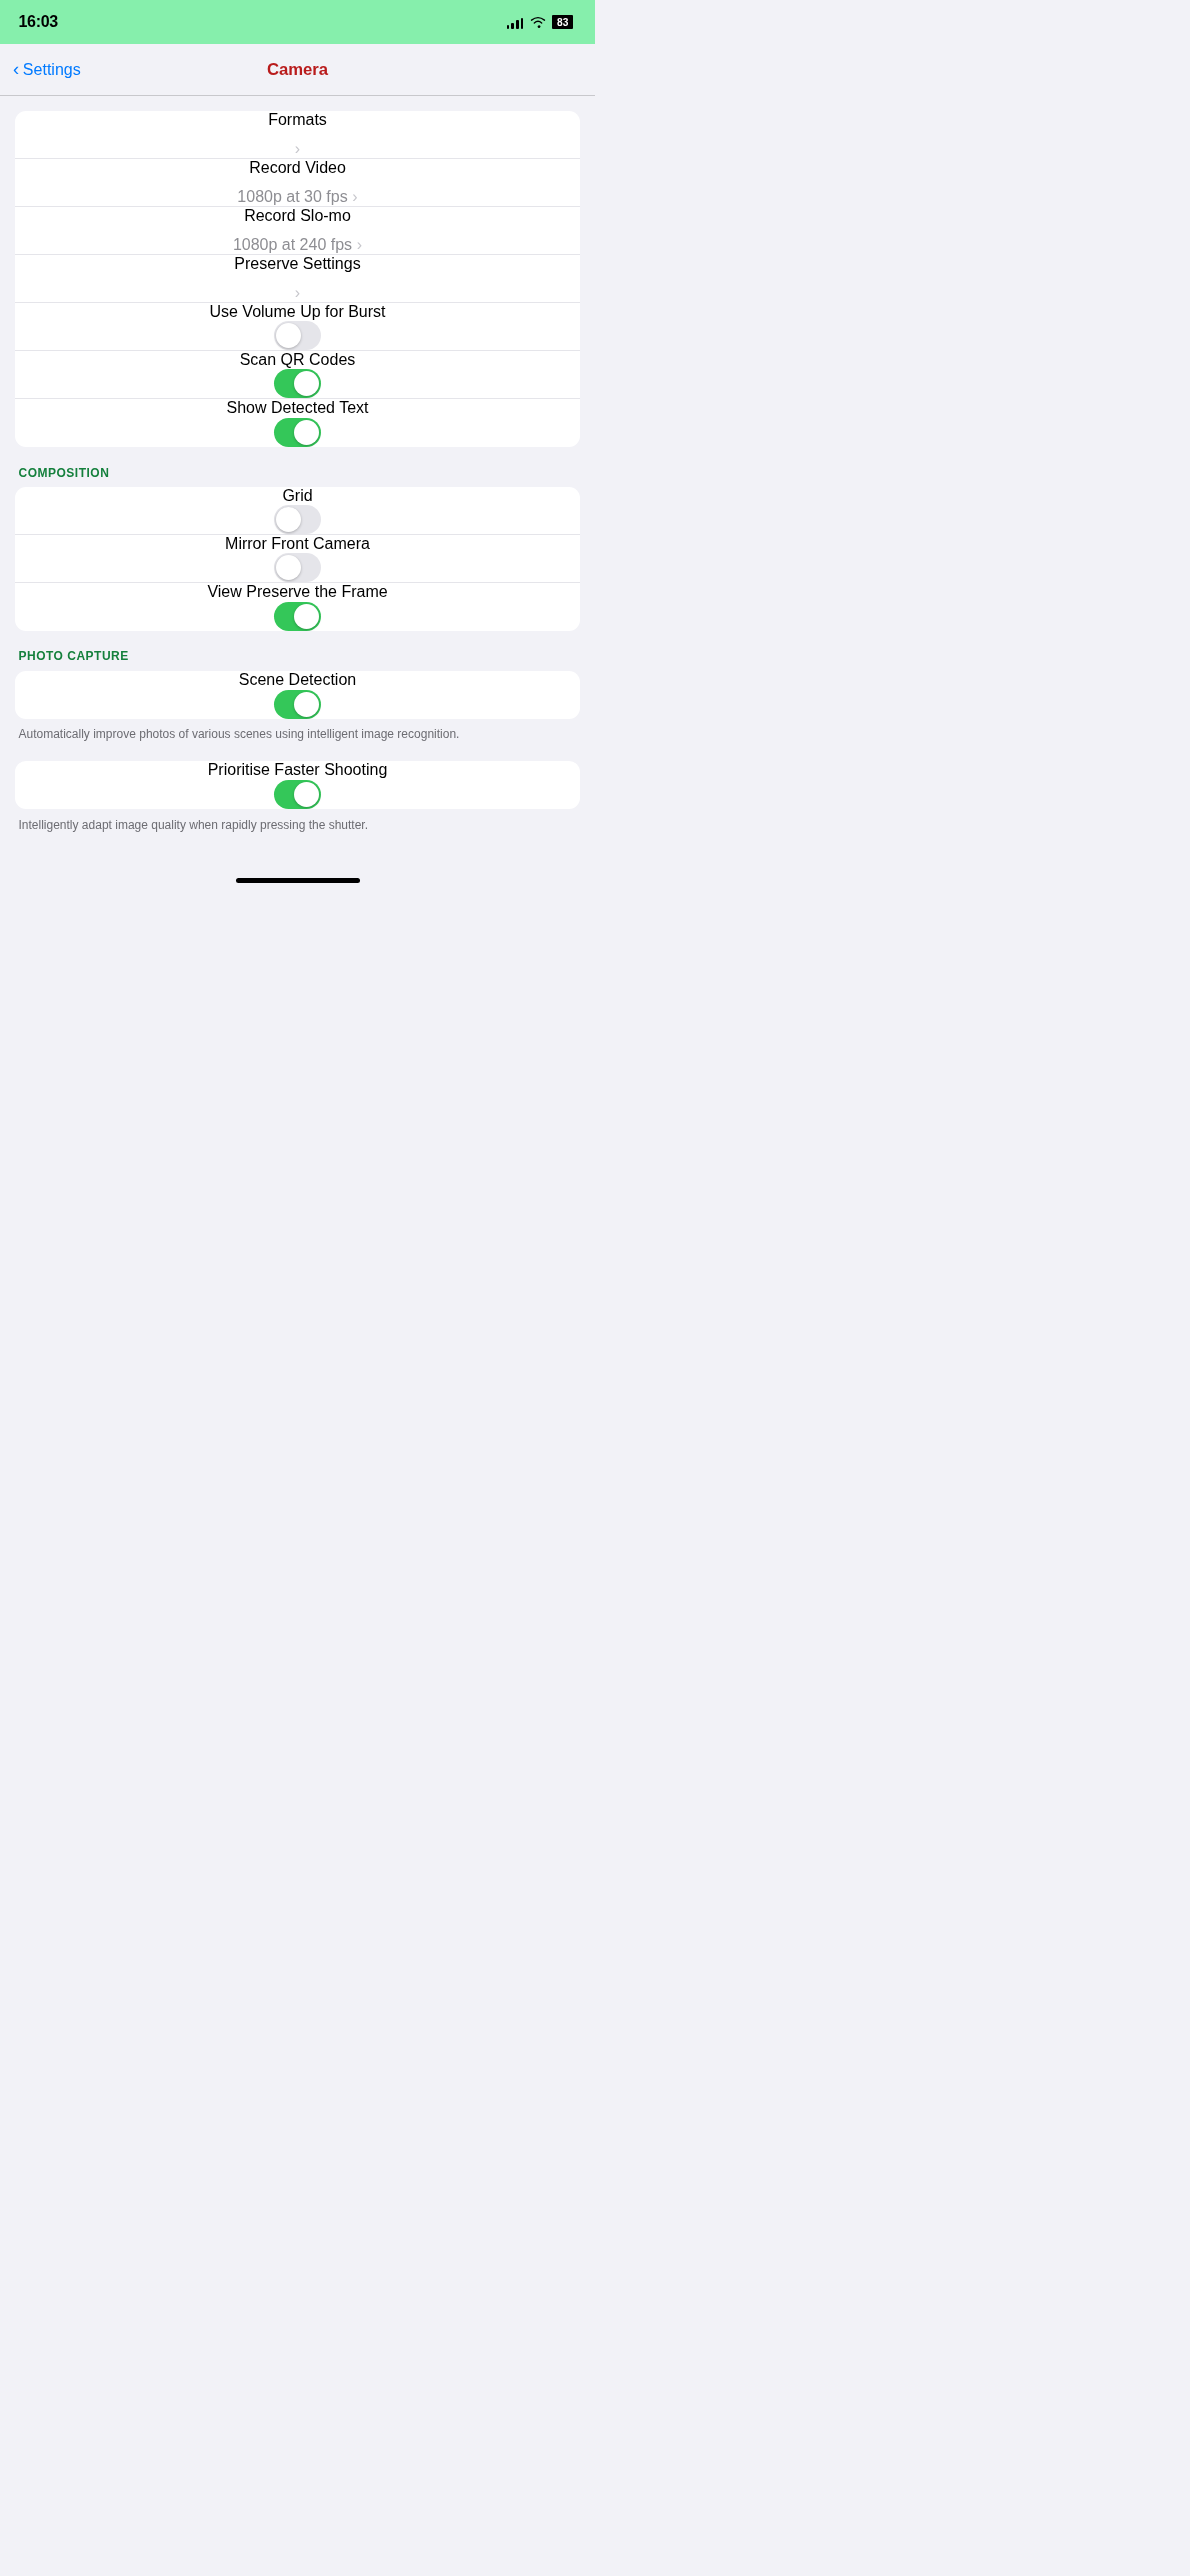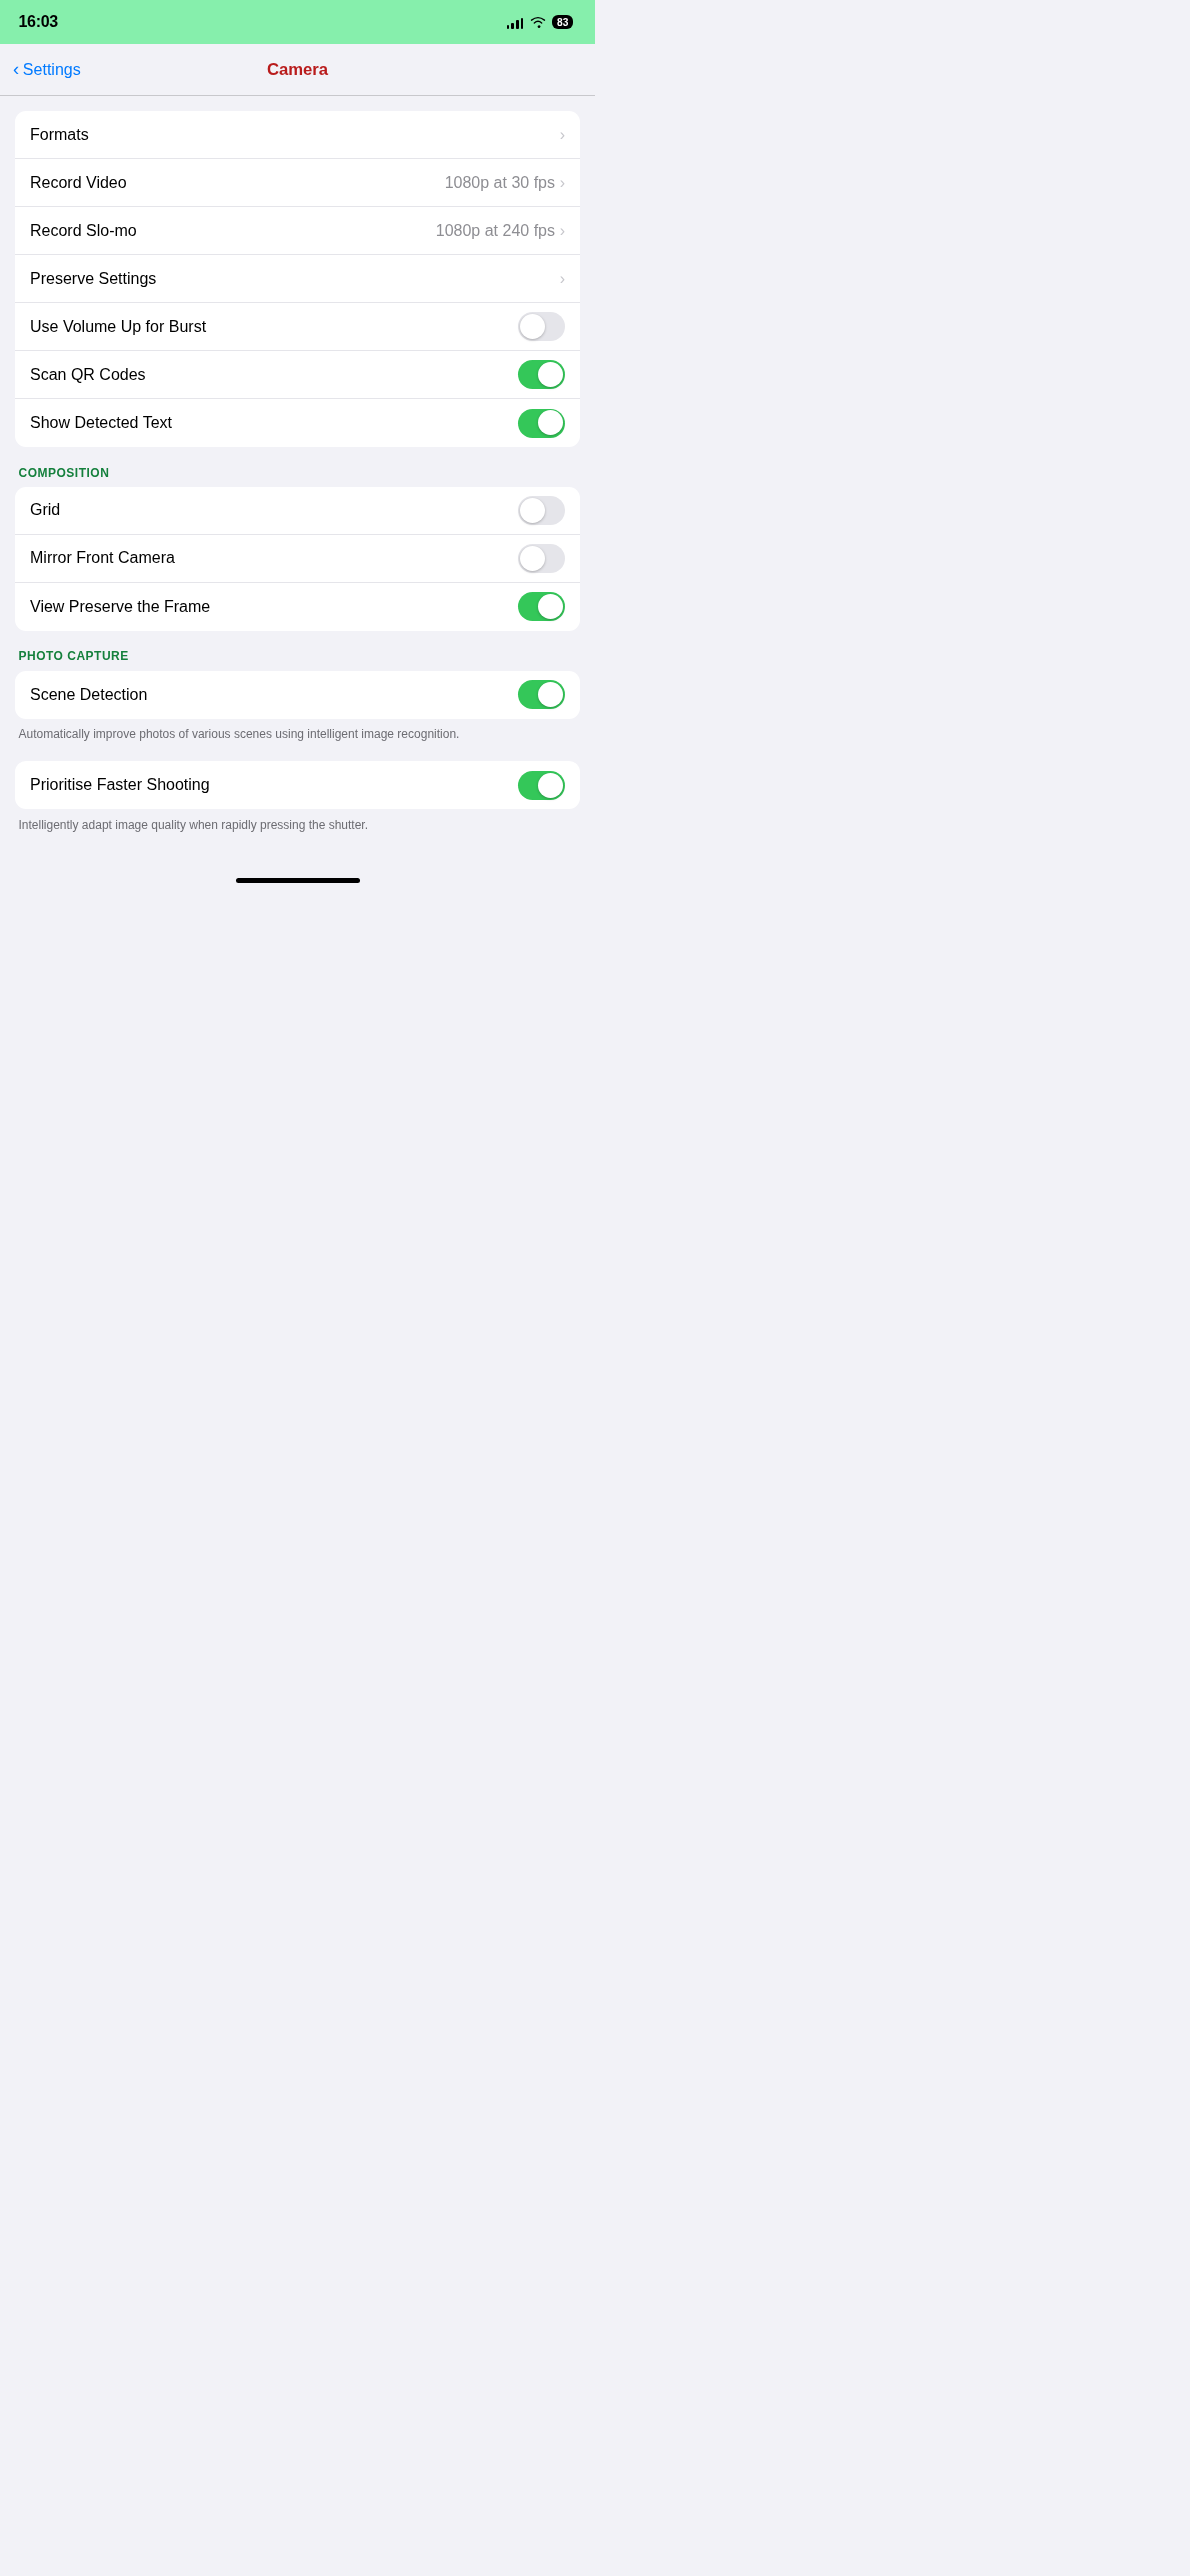--- a/index.html
+++ b/index.html
@@ -40,21 +40,21 @@
       height: 13px;
     }
     .signal-bars span {
       display: block;
       width: 2.8px;
       background: #000;
       border-radius: 0.9px;
     }
     .battery-box {
       background: #000;
-      border-radius: 6px;
+      border-radius: 1px;
       padding: 1.9px 4.6px;
       font-size: 10.2px;
       font-weight: 700;
       color: #fff;
       display: flex;
       align-items: center;
       gap: 1.9px;
     }
 
     
@@ -123,20 +123,21 @@
     }
 
     
     .row {
       display: flex;
       align-items: center;
       justify-content: space-between;
       padding: 0 15px;
       min-height: 48px;
       border-bottom: 0.9px solid #e5e5ea;
+      flex-direction: column;
     }
     .row:last-child {
       border-bottom: none;
     }
     .row-label {
       font-size: 16px;
       font-weight: 400;
       color: #000;
       flex: 1;
     }

